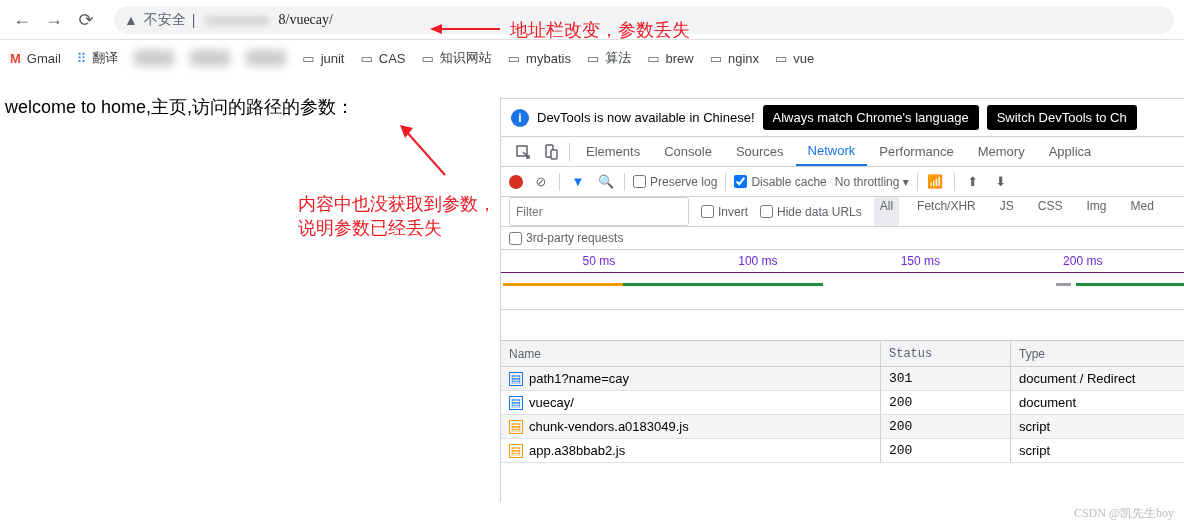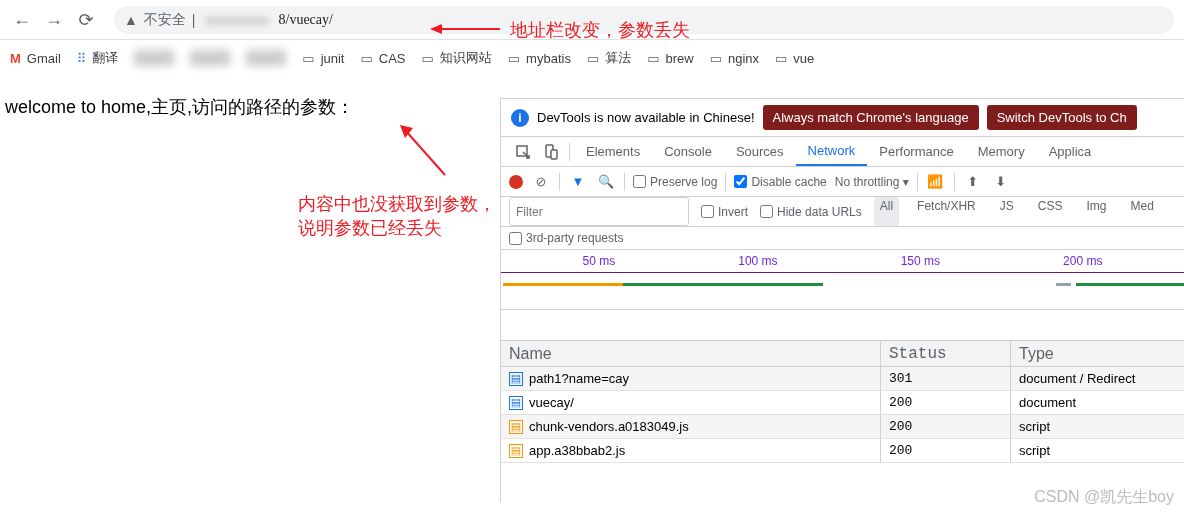--- a/index.html
+++ b/index.html
@@ -19,21 +19,21 @@
 .blur-bookmark { filter: blur(4px); width: 40px; height: 16px; background: #ccc; }
 
 .main-content { position: absolute; left: 0; top: 90px; font-size: 18px; color: #000; padding: 5px; }
 
 .annotation { position: absolute; color: #ed1c24; font-size: 18px; font-weight: 500; }
 
 .devtools { position: absolute; left: 500px; top: 98px; right: 0; bottom: 20px; border-left: 1px solid #d0d0d0; border-top: 1px solid #d0d0d0; background: #fff; display: flex; flex-direction: column; font-size: 13px; }
 
 .dt-banner { display: flex; align-items: center; padding: 6px 10px; gap: 8px; border-bottom: 1px solid #d0d0d0; background: #fff; }
 .info-icon { width: 18px; height: 18px; background: #1a73e8; border-radius: 50%; color: #fff; display: flex; align-items: center; justify-content: center; font-size: 12px; font-weight: bold; }
-.banner-btn { background: #7f1d1d; color: #fff; padding: 5px 10px; border-radius: 3px; font-size: 13px; font-weight: 500; cursor: pointer; white-space: nowrap; }
+.banner-btn { background: #000000; color: #fff; padding: 5px 10px; border-radius: 3px; font-size: 13px; font-weight: 500; cursor: pointer; white-space: nowrap; }
 
 .dt-tabs { display: flex; align-items: center; border-bottom: 1px solid #d0d0d0; height: 30px; padding-left: 8px; }
 .dt-tab-icon { width: 28px; height: 28px; display: flex; align-items: center; justify-content: center; color: #5f6368; cursor: pointer; }
 .dt-tab { padding: 0 12px; height: 100%; display: flex; align-items: center; color: #5f6368; cursor: pointer; }
 .dt-tab.active { color: #1a73e8; border-bottom: 2px solid #1a73e8; }
 .tab-sep { width: 1px; height: 18px; background: #d0d0d0; margin: 0 4px; }
 
 .dt-controls { display: flex; align-items: center; height: 30px; padding: 0 8px; gap: 8px; border-bottom: 1px solid #d0d0d0; }
 .record-btn { width: 14px; height: 14px; background: #d93025; border-radius: 50%; cursor: pointer; }
 .ctrl-icon { width: 20px; height: 20px; display: flex; align-items: center; justify-content: center; color: #5f6368; cursor: pointer; }
@@ -48,31 +48,31 @@
 .filter-chip.active { background: #e8eaed; border-radius: 3px; }
 
 .dt-3rd { padding: 4px 8px; border-bottom: 1px solid #d0d0d0; }
 
 .timeline { height: 60px; border-bottom: 1px solid #d0d0d0; position: relative; }
 .timeline-marks { display: flex; justify-content: space-around; padding: 4px 20px; font-size: 12px; color: #6d28d9; border-bottom: 1px solid #701a75; }
 .timeline-bars { position: relative; height: 30px; }
 .tl-bar { position: absolute; height: 3px; top: 10px; }
 
 .dt-table { flex: 1; display: flex; flex-direction: column; border-top: 1px solid #d0d0d0; margin-top: 30px; }
-.dt-table-header { display: flex; background: #f1f3f4; border-bottom: 1px solid #d0d0d0; font-size: 16px; color: #5f6368; height: 26px; align-items: center; }
+.dt-table-header { display: flex; background: #f1f3f4; border-bottom: 1px solid #d0d0d0; font-size: 12px; color: #5f6368; height: 26px; align-items: center; }
 .dt-col-name { width: 380px; padding: 0 8px; border-right: 1px solid #d0d0d0; height: 100%; display: flex; align-items: center; }
 .dt-col-status { width: 130px; padding: 0 8px; border-right: 1px solid #d0d0d0; height: 100%; display: flex; align-items: center; font-family: Liberation Mono, monospace; }
 .dt-col-type { flex: 1; padding: 0 8px; height: 100%; display: flex; align-items: center; }
 .dt-row { display: flex; height: 24px; align-items: center; font-size: 13px; border-bottom: 1px solid #e0e0e0; }
 .dt-row:nth-child(even) { background: #f5f5f5; }
 .file-icon { width: 14px; height: 14px; margin-right: 6px; display: inline-flex; align-items: center; justify-content: center; font-size: 11px; }
 .doc-icon { color: #1a73e8; border: 1px solid #1a73e8; }
 .js-icon { color: #f29900; border: 1px solid #f29900; }
 
-.watermark { position: absolute; right: 10px; bottom: 14px; font-size: 16px; color: #bbb; }
+.watermark { position: absolute; right: 10px; bottom: 0; font-size: 12px; color: #bbb; font-family: Liberation Serif, serif; }
 
 svg.arrow-svg { overflow: visible; }
 </style>
 </head>
 <body>
 
 <div class="browser-toolbar">
   <div class="nav-btn">←</div>
   <div class="nav-btn">→</div>
   <div class="nav-btn">⟳</div>

